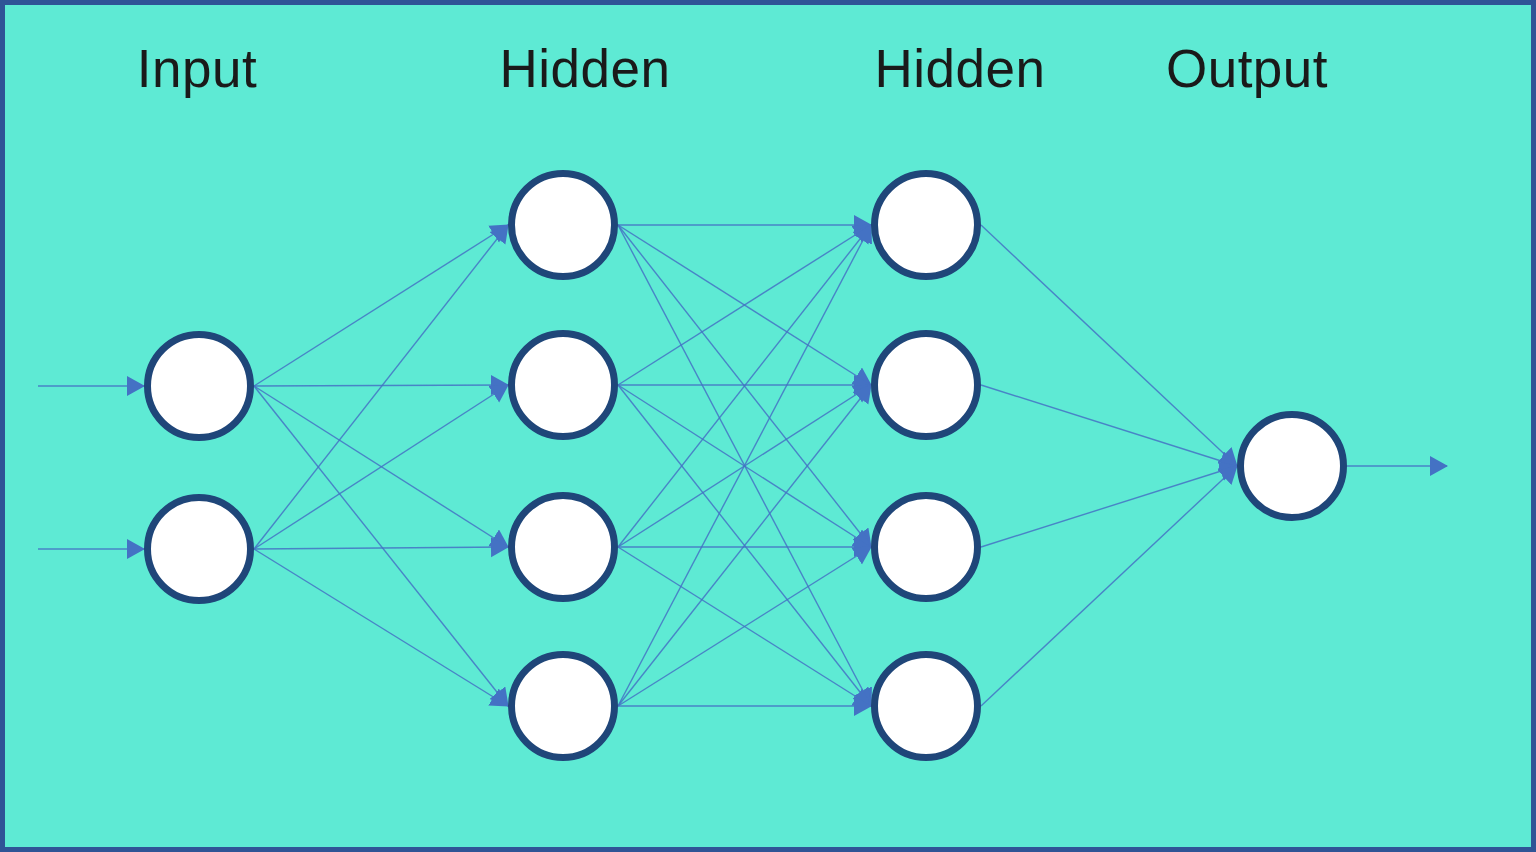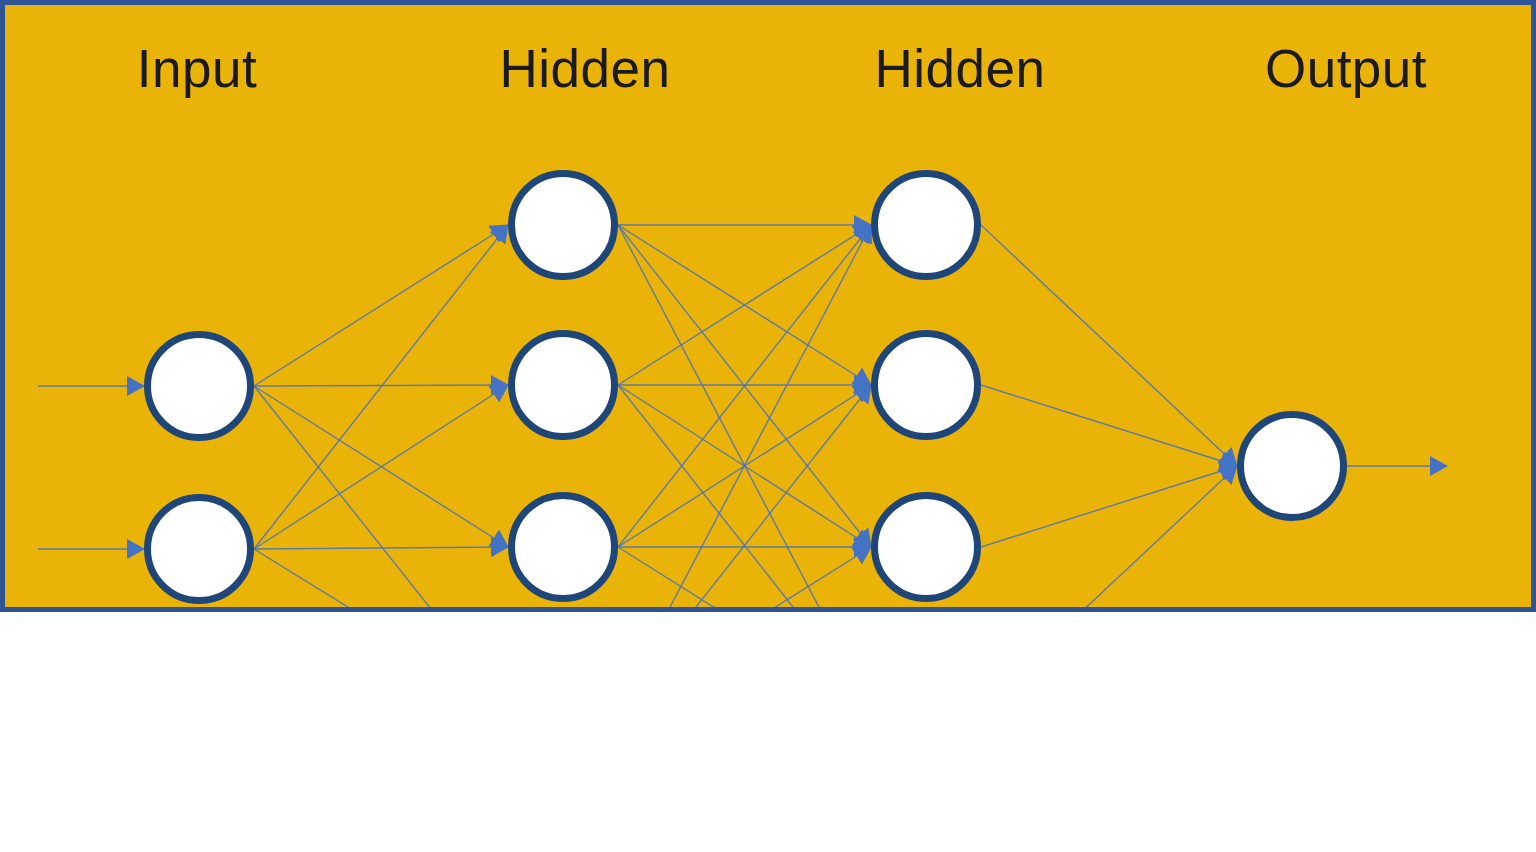--- a/index.html
+++ b/index.html
@@ -4,22 +4,22 @@
 <style>
   html, body {
     margin: 0;
     padding: 0;
     background: #ffffff;
     font-family: "Liberation Sans", sans-serif;
   }
   .canvas {
     position: relative;
     width: 1536px;
-    height: 612px;
-    background: #eab308;
+    height: 852px;
+    background: #5eead4;
     box-sizing: border-box;
     overflow: hidden;
   }
   .frame {
     position: absolute;
     inset: 0;
     border: 5px solid #2F5496;
     box-sizing: border-box;
     pointer-events: none;
   }
@@ -96,16 +96,16 @@
         <circle cx="926" cy="385" r="51.5" fill="#FFFFFF" stroke="#1F4679" stroke-width="7"></circle>
         <circle cx="926" cy="547" r="51.5" fill="#FFFFFF" stroke="#1F4679" stroke-width="7"></circle>
         <circle cx="926" cy="706" r="51.5" fill="#FFFFFF" stroke="#1F4679" stroke-width="7"></circle>
         <circle cx="1292" cy="466" r="51.5" fill="#FFFFFF" stroke="#1F4679" stroke-width="7"></circle>
       </g>
   </svg>
 
   <div class="layer-label" style="left: 197px; color: rgb(26, 26, 26);">Input</div>
   <div class="layer-label" style="left: 585px; color: rgb(26, 26, 26);">Hidden</div>
   <div class="layer-label" style="left: 960px; color: rgb(26, 26, 26);">Hidden</div>
-  <div class="layer-label" style="left: 1346px; color: rgb(26, 26, 26);">Output</div>
+  <div class="layer-label" style="left: 1247px; color: rgb(26, 26, 26);">Output</div>
 
   <div class="frame" style="border-color: rgb(47, 84, 150);"></div>
 </div>
 
 </body></html>

